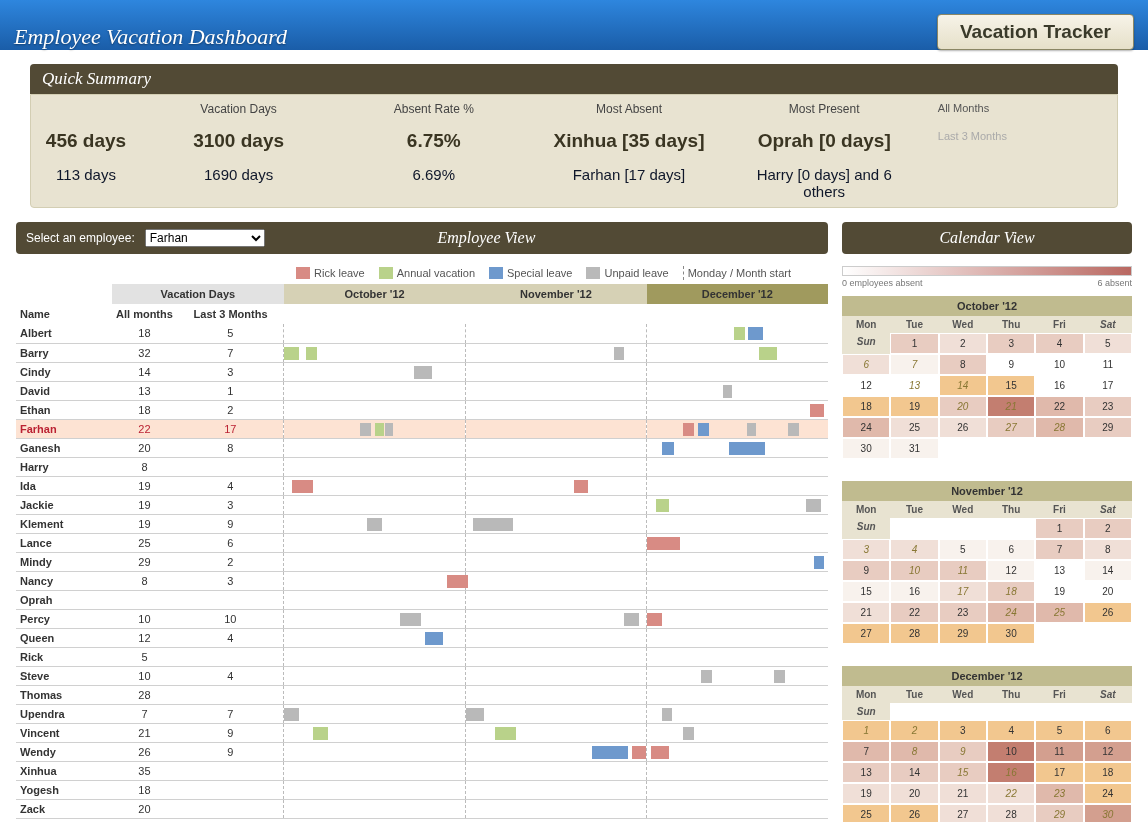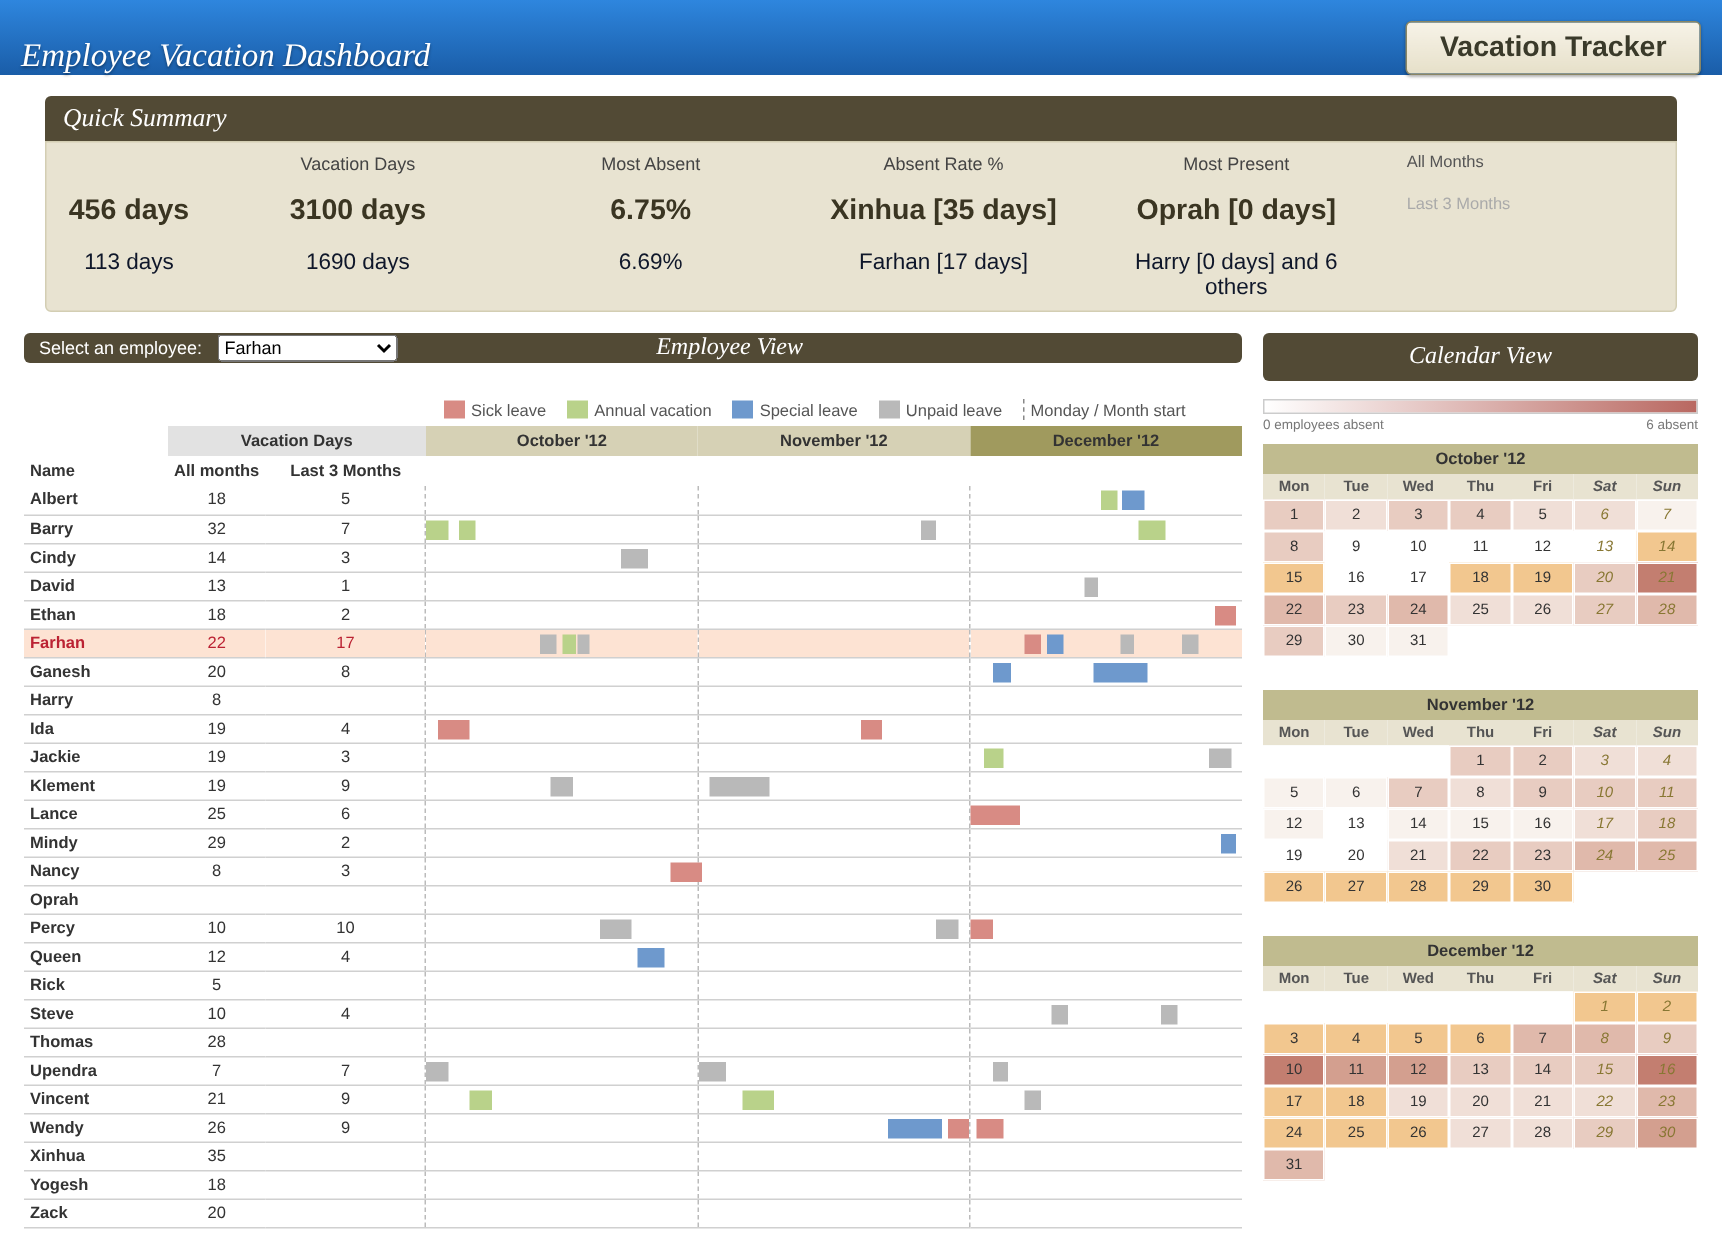--- a/index.html
+++ b/index.html
@@ -60,21 +60,21 @@
     grid-template-columns: 110px repeat(5, 1fr);
     font-size: 13px;
   }
   .qcell { padding: 7px 10px; text-align: center; }
   .rowlabel { text-align: left; font-size: 11px; color: #555; padding-left:16px;}
   .qhdr { color: #444; font-size: 12px; }
   .qbig { font-size: 19px; font-weight: 600; color: #3a3522; }
   .qfade { color: #0f172a; font-size: 15px; }
   
   .views-row { display: flex; gap: 14px; margin: 8px 16px; }
-  .emp-view { flex: 1; background:#524a35; border-radius:4px; display:flex; align-items:center; height:20px; }
+  .emp-view { flex: 1; background:#524a35; border-radius:4px; display:flex; align-items:center; height:32px; }
   .cal-view { width:290px; background:#524a35; border-radius:4px; color:#fff; font-style:italic; font-family:Georgia,serif; font-size:16px; display:flex; align-items:center; justify-content:center; height:32px;}
   .emp-label { color:#fff; font-size:12px; margin:0 10px; }
   .emp-select { width:120px; font-size:12px; margin-right:40px;}
   .emp-title { flex:1; text-align:center; color:#fff; font-style:italic; font-family:Georgia,serif; font-size:16px; margin-right:160px;}
   
   .content-row { display:flex; gap:14px; margin:2px 16px; align-items:flex-start;}
   .left-pane { flex:1; }
   .legend { display:flex; gap:14px; align-items:center; font-size:11px; color:#555; margin:4px 0 4px 280px;}
   .swatch { display:inline-block; width:14px; height:12px; margin-right:4px; vertical-align:-2px;}
   .sw-sick{background:#d88b84;} .sw-ann{background:#b9d28a;} .sw-spec{background:#6e99cd;} .sw-unp{background:#b9b9b9;}
@@ -91,21 +91,21 @@
   .gantt-table td.num { text-align:center; }
   .gantt-table tr.sel td { background:#fde3d3; color:#b23; }
   .monthcell { border-left:1px dashed #bbb; position:relative;}
   .bar { position:absolute; top:3px; height:13px; }
   
   .right-pane { width:290px; }
   .heat-legend { height:10px; background:linear-gradient(90deg,#fff,#b96861); border:1px solid #ccc; margin:4px 0 2px;}
   .heat-labels{ display:flex; justify-content:space-between; font-size:9px; color:#777; margin-bottom:8px;}
   .cal-block { margin-bottom:22px; }
   .cal-title { background:#c0bb8f; text-align:center; font-size:11px; font-weight:600; padding:4px; }
-  .cal-grid { display:grid; grid-template-columns:repeat(7,1fr); font-size:10px; }
+  .cal-grid { display:grid; grid-template-columns:repeat(6,1fr); font-size:10px; }
   .cal-dow { background:#e8e3d1; text-align:center; padding:3px 0; font-weight:600; color:#555;}
   .cal-dow.wknd { font-style:italic; }
   .cal-day { text-align:center; padding:4px 0; border:1px solid #fff; }
   .cal-day.wknd { font-style:italic; color:#873; }
   
   .h0{background:#fff;} .h1{background:#f8f2ed;} .h2{background:#f0dfd7;} .h3{background:#e8ccc1;}
   .h4{background:#e0b9ab;} .h5{background:#d39f8f;} .h6{background:#c37e70;}
   .oh{background:#f2c78f;} 
 </style>
 </head>
@@ -114,22 +114,22 @@
 <div class="title-bar">
   <h1>Employee Vacation Dashboard</h1>
   <button class="tracker-btn">Vacation Tracker</button>
 </div>
 
 <div class="summary-block">
   <div class="quick-hdr">Quick Summary</div>
   <div class="quick-body">
     <div class="qcell"></div>
     <div class="qcell qhdr">Vacation Days</div>
+    <div class="qcell qhdr">Absent Rate %</div>
     <div class="qcell qhdr">Most Absent</div>
-    <div class="qcell qhdr">Absent Rate %</div>
     <div class="qcell qhdr">Most Present</div>
 
     <div class="qcell rowlabel">All Months</div>
     <div class="qcell qbig">456 days</div>
     <div class="qcell qbig">3100 days</div>
     <div class="qcell qbig">6.75%</div>
     <div class="qcell qbig">Xinhua [35 days]</div>
     <div class="qcell qbig">Oprah [0 days]</div>
 
     <div class="qcell rowlabel" style="color:#aaa">Last 3 Months</div>
@@ -148,21 +148,21 @@
       <option>Farhan</option>
     </select>
     <span class="emp-title">Employee View</span>
   </div>
   <div class="cal-view">Calendar View</div>
 </div>
 
 <div class="content-row">
   <div class="left-pane">
     <div class="legend">
-      <span><span class="swatch sw-sick"></span><span>Sick leave</span></span>
+      <span><span class="swatch sw-sick"></span><span>Rick leave</span></span>
       <span><span class="swatch sw-ann"></span><span>Annual vacation</span></span>
       <span><span class="swatch sw-spec"></span><span>Special leave</span></span>
       <span><span class="swatch sw-unp"></span><span>Unpaid leave</span></span>
       <span><span class="vline"></span><span>Monday / Month start</span></span>
     </div>
 
     <table class="gantt-table">
       <colgroup>
         <col class="c-name">
           <col class="c-all">

